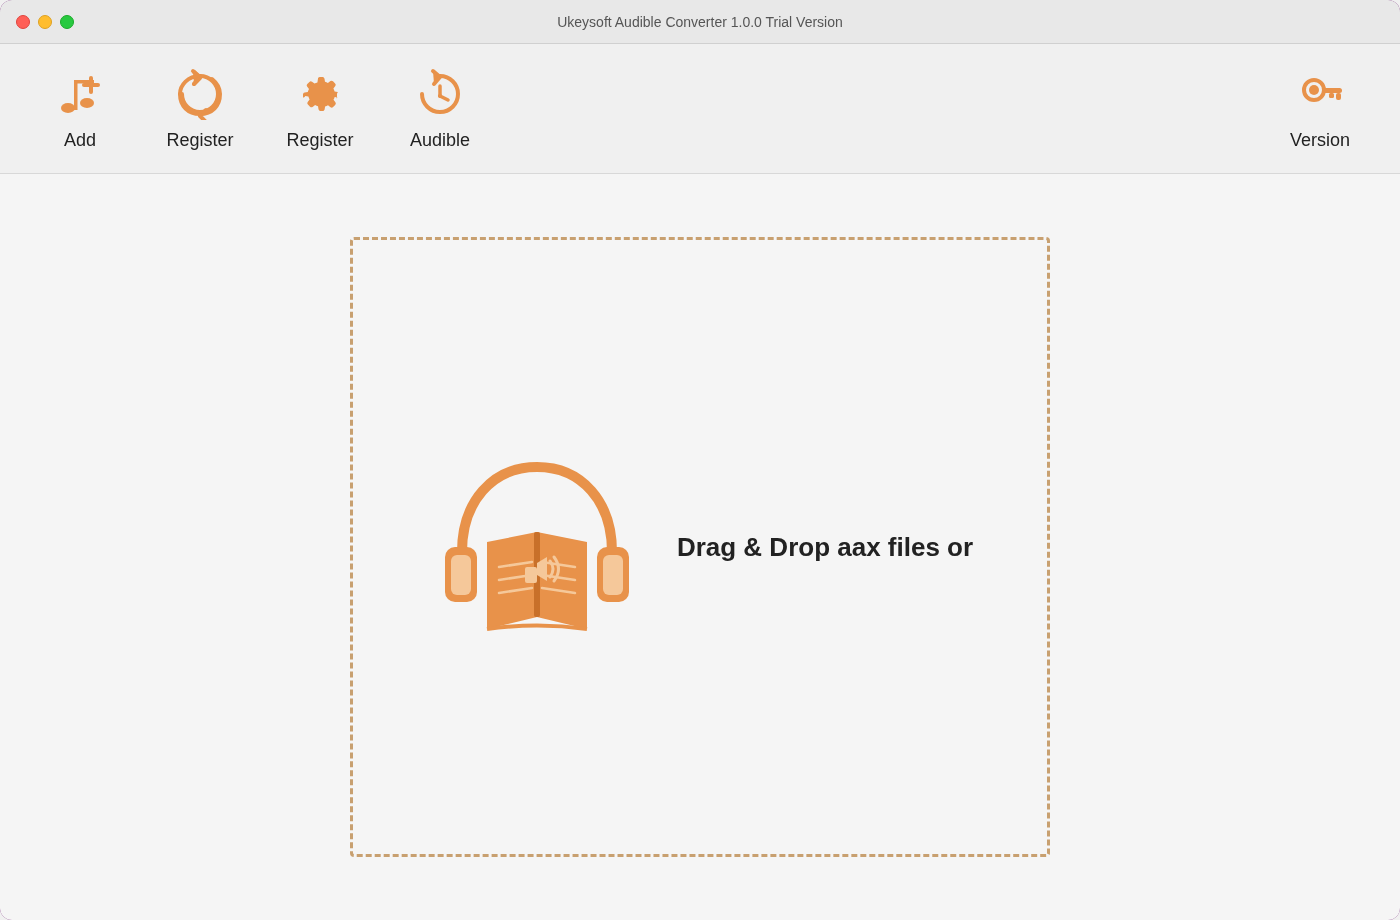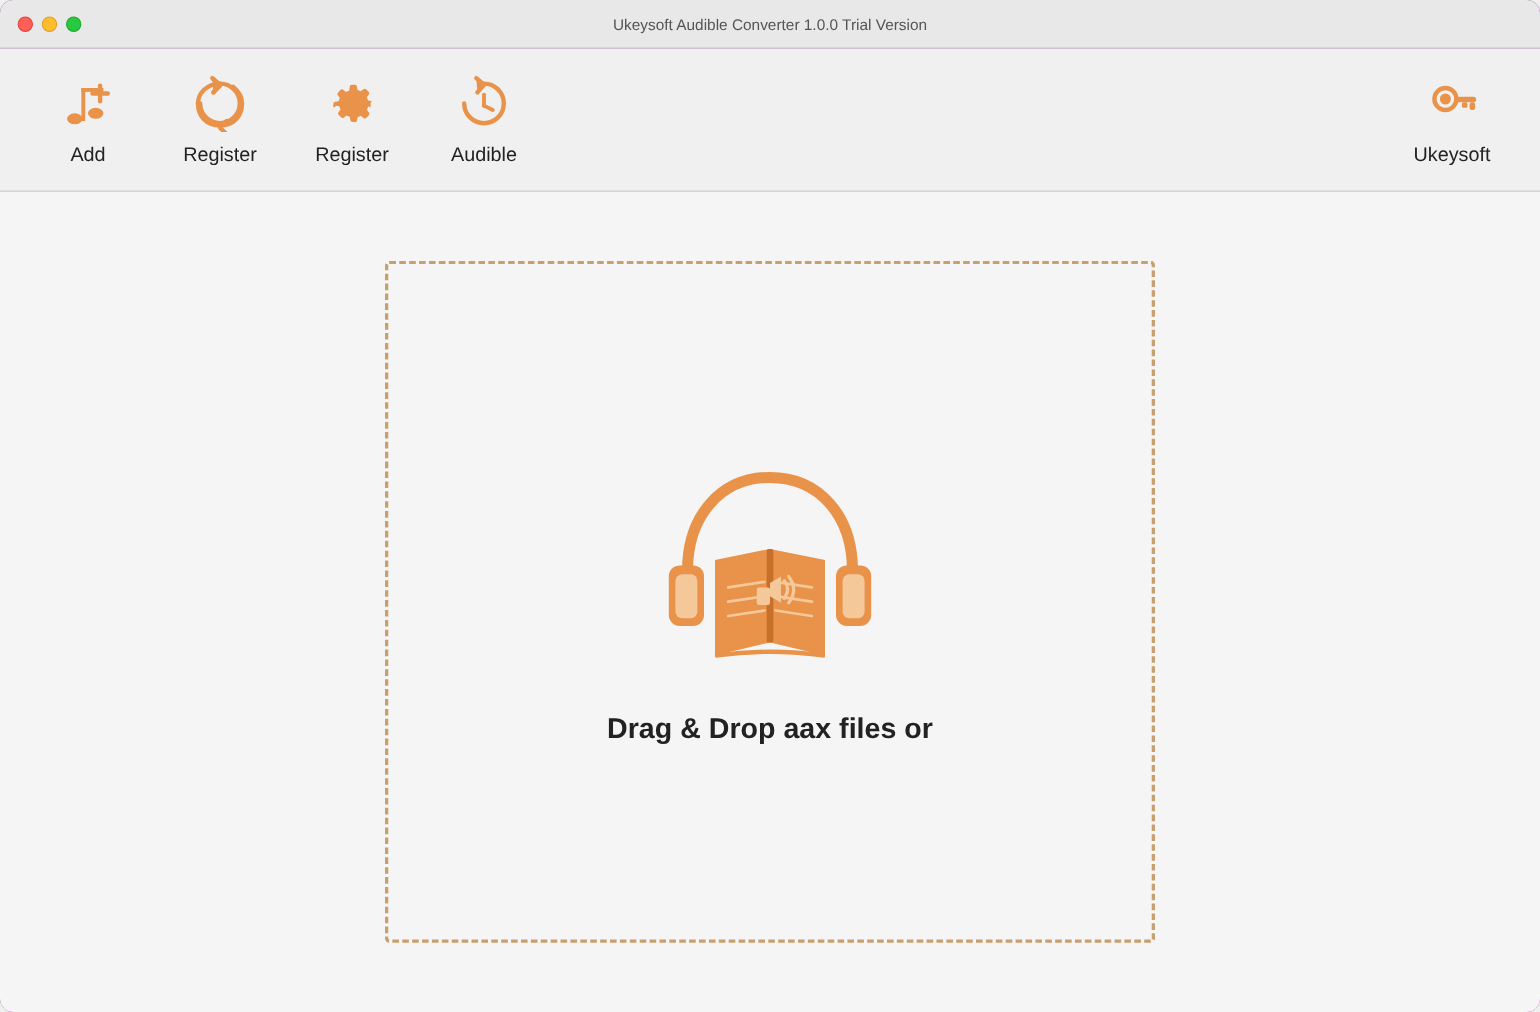--- a/index.html
+++ b/index.html
@@ -110,21 +110,21 @@
       background: #f5f5f5;
       padding: 40px;
     }
 
     .drop-zone {
       width: 700px;
       height: 620px;
       border: 3px dashed #c8a070;
       border-radius: 4px;
       display: flex;
-      flex-direction: column;
+      flex-direction: row;
       align-items: center;
       justify-content: center;
       gap: 30px;
       cursor: pointer;
     }
 
     .drop-zone-icon {
       width: 220px;
       height: 200px;
     }
@@ -229,21 +229,21 @@
       <div class="icon-wrap">
         <svg width="52" height="52" viewBox="0 0 52 52" fill="#e8924a" xmlns="http://www.w3.org/2000/svg">
 
           <circle cx="20" cy="22" r="10" fill="none" stroke="#e8924a" stroke-width="4"></circle>
           <circle cx="20" cy="22" r="5" fill="#e8924a"></circle>
           <rect x="28" y="20" width="20" height="5" rx="2.5" fill="#e8924a"></rect>
           <rect x="42" y="25" width="5" height="7" rx="2" fill="#e8924a"></rect>
           <rect x="35" y="25" width="5" height="5" rx="1.5" fill="#e8924a"></rect>
         </svg>
       </div>
-      <span class="btn-label">Ukeysoft</span>
+      <span class="btn-label">Version</span>
     </button>
 
   </div>
 
   <div class="main-content">
     <div class="drop-zone">
 
       <svg class="drop-zone-icon" viewBox="0 0 220 200" fill="none" xmlns="http://www.w3.org/2000/svg">
 
         <path d="M35 105 C35 55 65 20 110 20 C155 20 185 55 185 105" fill="none" stroke="#e8924a" stroke-width="10" stroke-linecap="round"></path>

